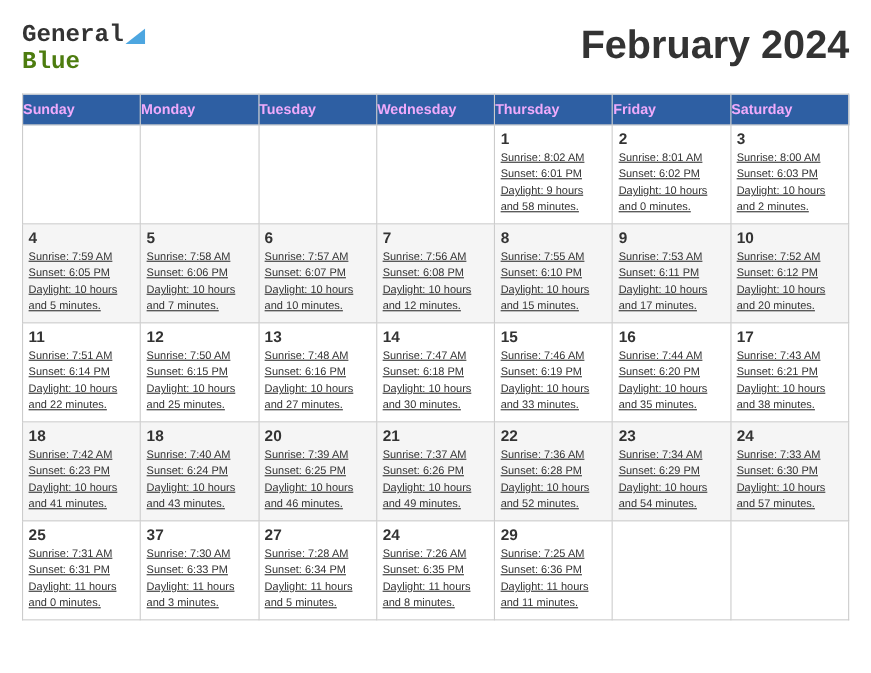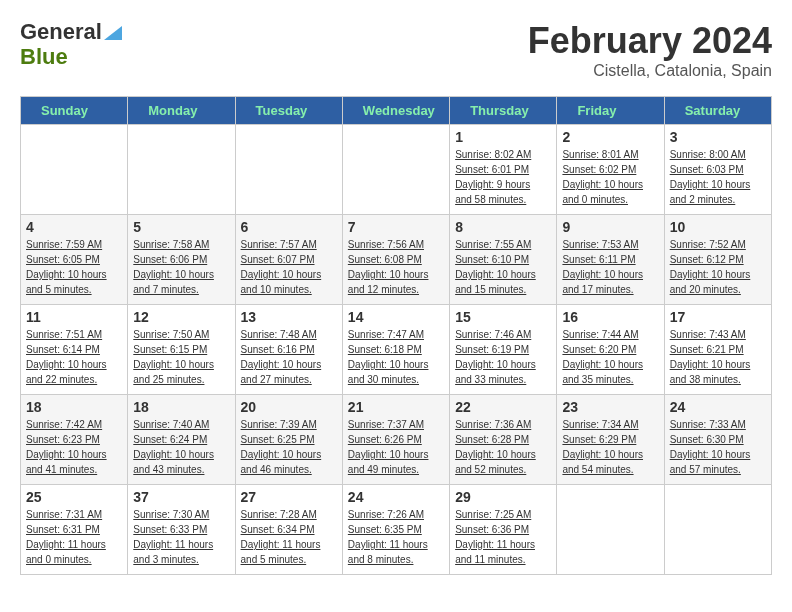--- a/index.html
+++ b/index.html
@@ -13,20 +13,21 @@
     .header {
       display: flex;
       justify-content: space-between;
       align-items: flex-start;
       margin-bottom: 16px;
     }
     .logo {
       display: flex;
       flex-direction: column;
       align-items: flex-start;
+      font-family: Liberation Mono, monospace;
     }
     .logo-text {
       font-size: 22px;
       font-weight: bold;
       color: #333;
       line-height: 1.1;
     }
     .logo-line {
       display: flex;
       align-items: center;
@@ -49,24 +50,24 @@
       font-size: 16px;
       color: #555;
     }
     table {
       width: 100%;
       border-collapse: collapse;
       table-layout: fixed;
     }
     thead tr th {
       background-color: #2e5fa3;
-      color: #86efac;
+      color: #f0abfc;
       font-size: 13px;
       font-weight: bold;
-      padding: 6px 20px;
+      padding: 6px 0;
       text-align: left;
       border: 1px solid #ccc;
     }
     tbody tr td {
       vertical-align: top;
       border: 1px solid #ccc;
       padding: 4px 5px;
       font-size: 10.5px;
       color: #333;
       background: #fff;
@@ -102,21 +103,20 @@
       <svg width="18" height="18" viewBox="0 0 18 18" style="margin-left:2px;margin-bottom:2px;">
         <polygon points="0,18 18,18 18,4" fill="#4da6e0"></polygon>
       </svg>
     </div>
     <div>
       <span class="logo-blue">Blue</span>
     </div>
   </div>
   <div class="title-area">
     <div class="calendar-title">February 2024</div>
-    <div class="calendar-subtitle">Cistella, Catalonia, Spain</div>
   </div>
 </div>
 
 <table>
   <thead>
     <tr>
     <th>Sunday</th>
         <th>Monday</th>
         <th>Tuesday</th>
         <th>Wednesday</th>

